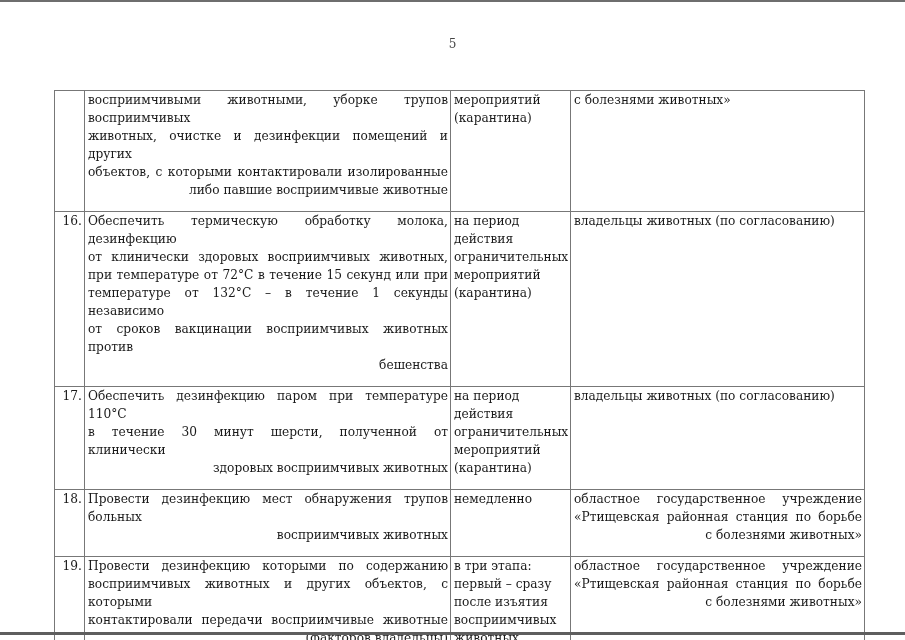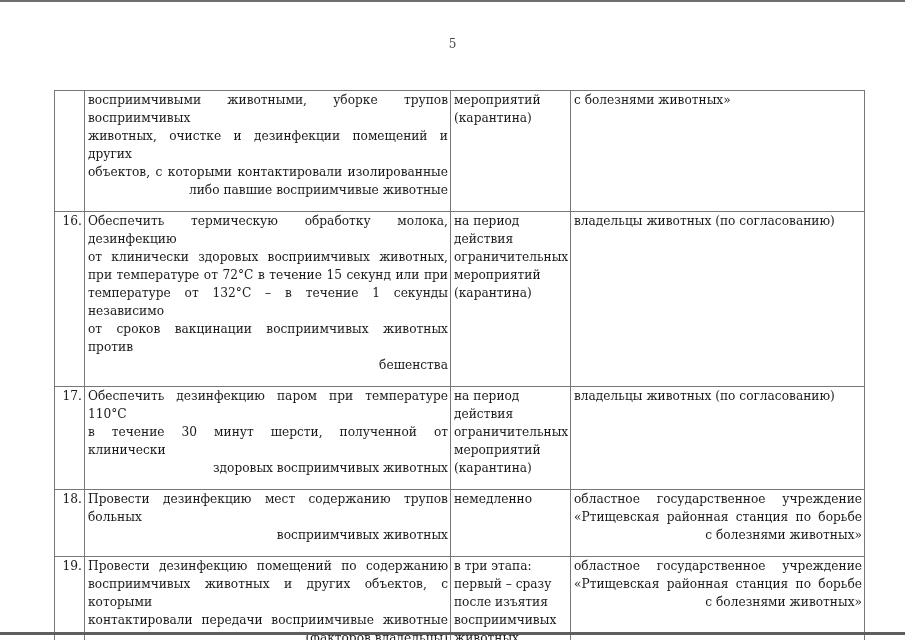--- a/index.html
+++ b/index.html
@@ -136,37 +136,37 @@
         <span class="line">(карантина)</span>
       </td>
       <td class="resp">
         <span class="line">владельцы животных (по согласованию)</span>
       </td>
     </tr>
 
     <tr class="r18">
       <td class="num">18.</td>
       <td class="act">
-        <span class="jline">Провести дезинфекцию мест содержанию трупов больных</span>
+        <span class="jline">Провести дезинфекцию мест обнаружения трупов больных</span>
         <span class="lastline">восприимчивых животных</span>
       </td>
       <td class="term">
         <span class="line">немедленно</span>
       </td>
       <td class="resp">
         <span class="jline">областное государственное учреждение</span>
         <span class="jline">«Ртищевская районная станция по борьбе</span>
         <span class="lastline">с болезнями животных»</span>
       </td>
     </tr>
 
     <tr class="r19">
       <td class="num">19.</td>
       <td class="act">
-        <span class="jline">Провести дезинфекцию помещений по содержанию</span>
+        <span class="jline">Провести дезинфекцию которыми по содержанию</span>
         <span class="jline">восприимчивых животных и других объектов, с которыми</span>
         <span class="jline">контактировали передачи восприимчивые животные</span>
         <span class="lastline">(факторов владельцы)</span>
       </td>
       <td class="term">
         <span class="line">в три этапа:</span>
         <span class="line">первый – сразу</span>
         <span class="line">после изъятия</span>
         <span class="line">восприимчивых</span>
         <span class="line">животных</span>

